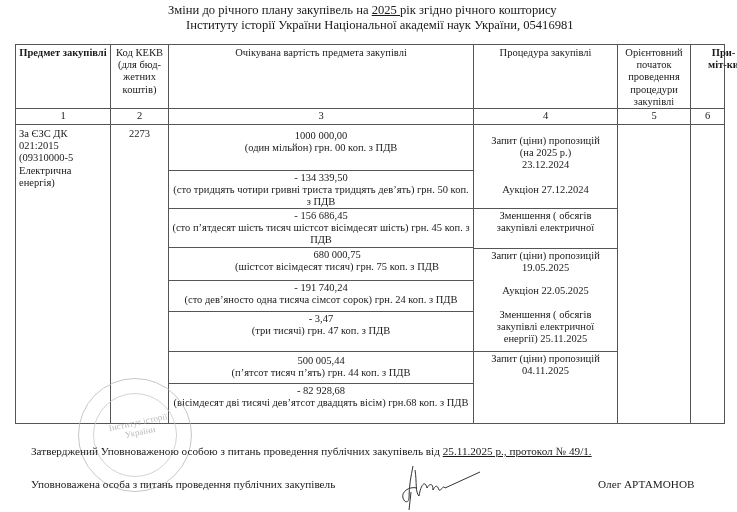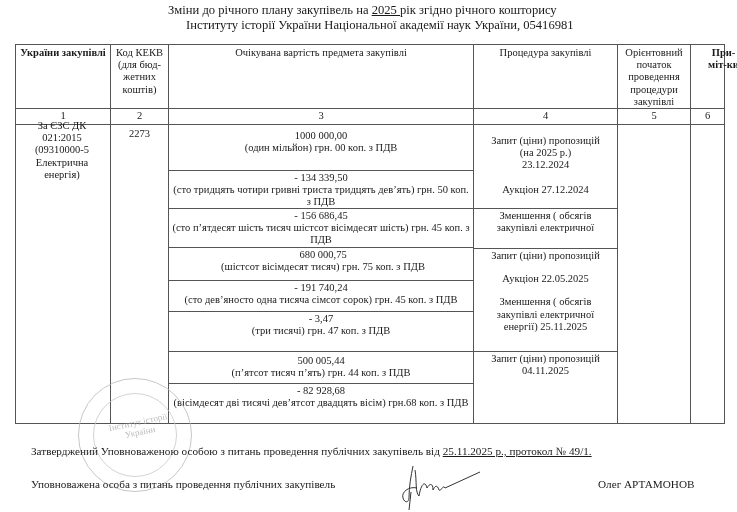--- a/index.html
+++ b/index.html
@@ -54,56 +54,56 @@
   <div class="ln h" style="left:153px;top:203px;width:305px;"></div>
   <div class="ln h" style="left:153px;top:236px;width:305px;"></div>
   <div class="ln h" style="left:153px;top:267px;width:305px;"></div>
   <div class="ln h" style="left:153px;top:307px;width:305px;"></div>
   <div class="ln h" style="left:153px;top:339px;width:305px;"></div>
 
   <div class="ln h" style="left:458px;top:164px;width:144px;"></div>
   <div class="ln h" style="left:458px;top:204px;width:144px;"></div>
   <div class="ln h" style="left:458px;top:307px;width:144px;"></div>
 
-  <div class="cell hdr-bold" style="left:1px;top:3px;width:94px;">України закупівлі</div>
+  <div class="cell hdr-bold" style="left:1px;top:3px;width:94px;">Предмет закупівлі</div>
   <div class="cell" style="left:96px;top:3px;width:57px;">Код КЕКВ (для бюд-жетних коштів)</div>
   <div class="cell" style="left:154px;top:3px;width:304px;text-align:center;">Очікувана вартість предмета закупівлі</div>
   <div class="cell" style="left:459px;top:3px;width:143px;">Процедура закупівлі</div>
   <div class="cell" style="left:603px;top:3px;width:72px;">Орієнтовний початок проведення процедури закупівлі</div>
   <div class="cell" style="left:692px;top:3px;width:33px;font-weight:bold;">При-міт-ки</div>
 
   <div class="cell" style="left:1px;top:66px;width:94px;">1</div>
   <div class="cell" style="left:96px;top:66px;width:57px;">2</div>
   <div class="cell" style="left:154px;top:66px;width:304px;">3</div>
   <div class="cell" style="left:459px;top:66px;width:143px;">4</div>
   <div class="cell" style="left:603px;top:66px;width:72px;">5</div>
   <div class="cell" style="left:676px;top:66px;width:33px;">6</div>
 
-  <div class="cell left" style="left:4px;top:76px;width:86px;text-align:center;">За ЄЗС ДК 021:2015 (09310000-5 Електрична енергія)</div>
+  <div class="cell left" style="left:4px;top:84px;width:86px;">За ЄЗС ДК 021:2015 (09310000-5 Електрична енергія)</div>
   <div class="cell" style="left:96px;top:84px;width:57px;">2273</div>
 
   <div class="cell" style="left:156px;top:86px;width:300px;">
       <div>1000 000,00</div>
       <div>(один мільйон) грн. 00 коп. з ПДВ</div>
     </div>
   <div class="cell" style="left:156px;top:128px;width:300px;">
       <div>- 134 339,50</div>
       <div>(сто тридцять чотири  гривні триста тридцять дев’ять) грн. 50 коп. з ПДВ</div>
     </div>
   <div class="cell" style="left:156px;top:166px;width:300px;">
       <div>- 156 686,45</div>
       <div>(сто п’ятдесят шість тисяч шістсот вісімдесят шість) грн. 45 коп. з ПДВ</div>
     </div>
-  <div class="cell" style="left:158px;top:205px;width:300px;">
+  <div class="cell" style="left:172px;top:205px;width:300px;">
       <div>680 000,75</div>
       <div>(шістсот вісімдесят тисяч) грн. 75 коп. з ПДВ</div>
     </div>
   <div class="cell" style="left:156px;top:238px;width:300px;">
       <div>- 191 740,24</div>
-      <div>(сто дев’яносто одна тисяча сімсот сорок) грн. 45 коп. з ПДВ</div>
+      <div>(сто дев’яносто одна тисяча сімсот сорок) грн. 24 коп. з ПДВ</div>
     </div>
   <div class="cell" style="left:156px;top:269px;width:300px;">
       <div>- 3,47</div>
       <div>(три тисячі) грн. 47 коп. з ПДВ</div>
     </div>
   <div class="cell" style="left:156px;top:311px;width:300px;">
       <div>500 005,44</div>
       <div>(п’ятсот тисяч п’ять) грн. 44 коп. з ПДВ</div>
     </div>
   <div class="cell" style="left:156px;top:341px;width:300px;">
@@ -116,20 +116,21 @@
     <div>(на 2025 р.)</div>
     <div>23.12.2024</div>
     <div style="margin-top:12px;">Аукціон 27.12.2024</div>
   </div>
   <div class="cell" style="left:459px;top:166px;width:143px;">
     <div>Зменшення ( обсягів</div>
     <div>закупівлі електричної</div>
   </div>
   <div class="cell" style="left:459px;top:206px;width:143px;">
     <div>Запит (ціни) пропозицій</div>
+    <div>19.05.2025</div>
     <div style="margin-top:11px;">Аукціон 22.05.2025</div>
     <div style="margin-top:11px;">Зменшення ( обсягів</div>
     <div>закупівлі електричної</div>
     <div>енергії) 25.11.2025</div>
   </div>
   <div class="cell" style="left:459px;top:309px;width:143px;">
     <div>Запит (ціни) пропозицій</div>
     <div>04.11.2025</div>
   </div>
 </div>

